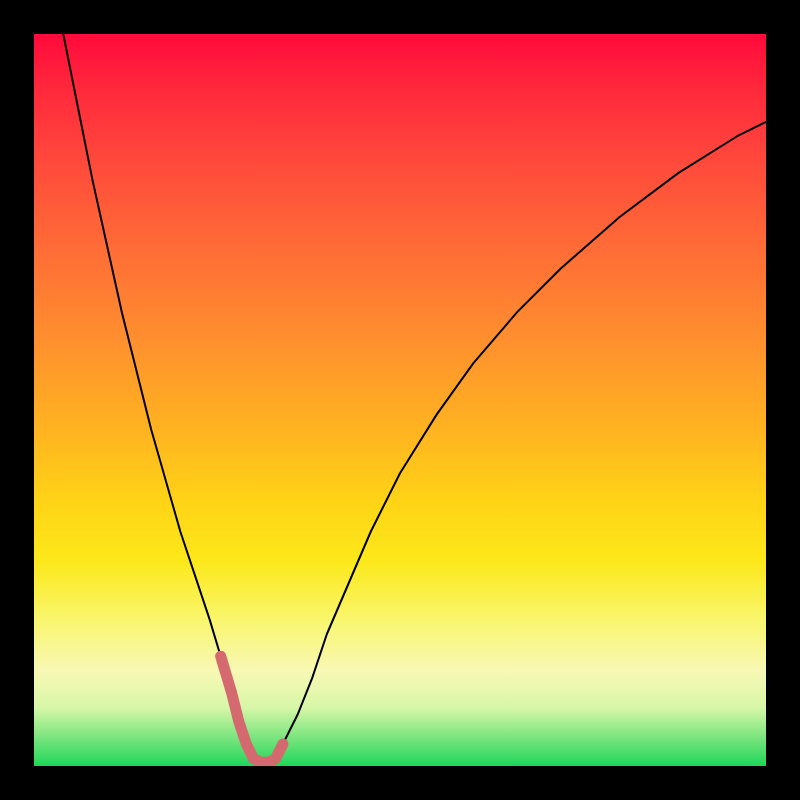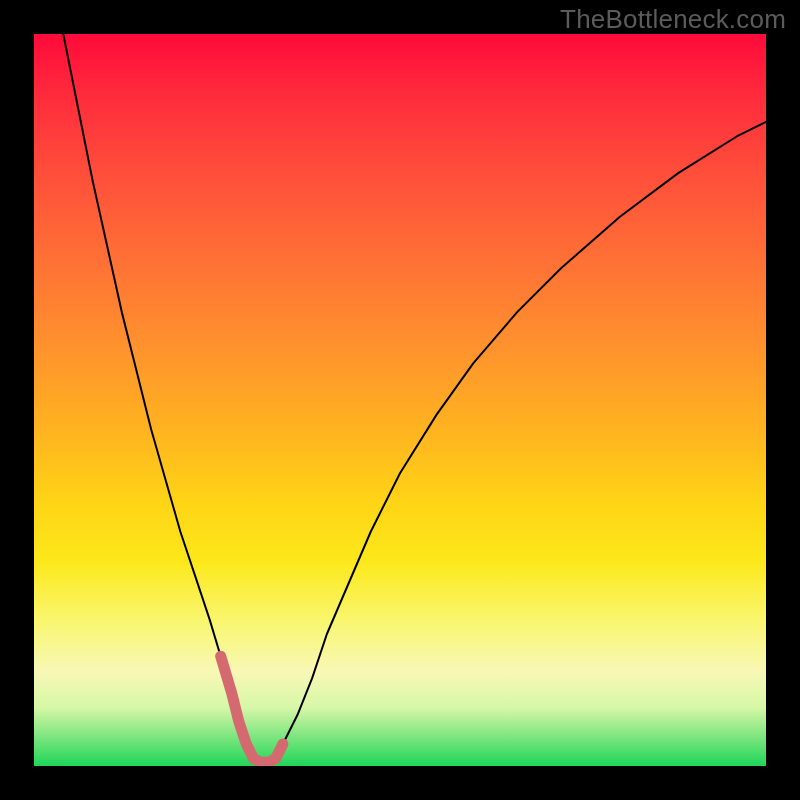--- a/index.html
+++ b/index.html
@@ -56,20 +56,19 @@
     font-size: 26px;
     letter-spacing: 0.2px;
     font-weight: 400;
     user-select: none;
   }
 </style>
 </head>
 <body>
 
 <div class="frame">
-  <div class="watermark">TheBottleneck.com</div>
   <div class="plot">
     <svg id="chart-svg" viewBox="0 0 732 732">
         <path d="M29.28 0.00 L43.92 73.20 L58.56 146.40 L73.20 212.28 L87.84 278.16 L102.48 336.72 L117.12 395.28 L131.76 446.52 L146.40 497.76 L161.04 541.68 L175.68 585.60 L186.66 622.20 L197.64 658.80 L204.96 688.08 L212.28 710.04 L219.60 724.68 L226.92 728.34 L234.24 728.34 L241.56 724.68 L248.88 710.04 L263.52 680.76 L278.16 644.16 L292.80 600.24 L314.76 549.00 L336.72 497.76 L366.00 439.20 L402.60 380.64 L439.20 329.40 L483.12 278.16 L527.04 234.24 L585.60 183.00 L644.16 139.08 L702.72 102.48 L732.00 87.84" fill="none" stroke="#000000" stroke-width="2" stroke-linecap="round" stroke-linejoin="round"></path>
         <path d="M186.66 622.20 L197.64 658.80 L204.96 688.08 L212.28 710.04 L219.60 724.68 L226.92 728.34 L234.24 728.34 L241.56 724.68 L248.88 710.04" fill="none" stroke="#d46a6f" stroke-width="11" stroke-linecap="round" stroke-linejoin="round"></path>
       </svg>
   </div>
 </div>
 
 </body></html>

